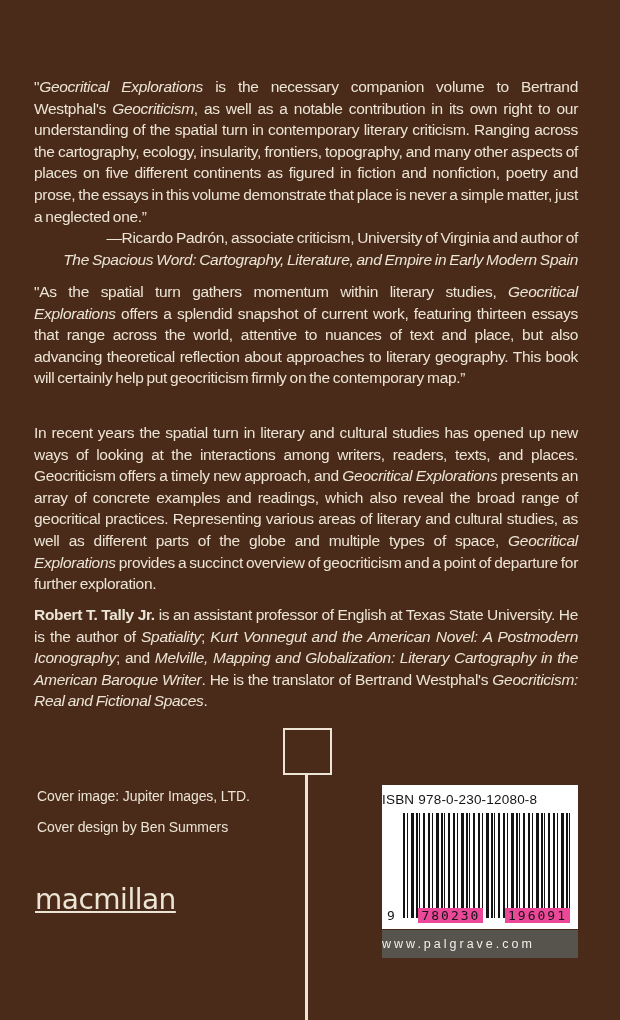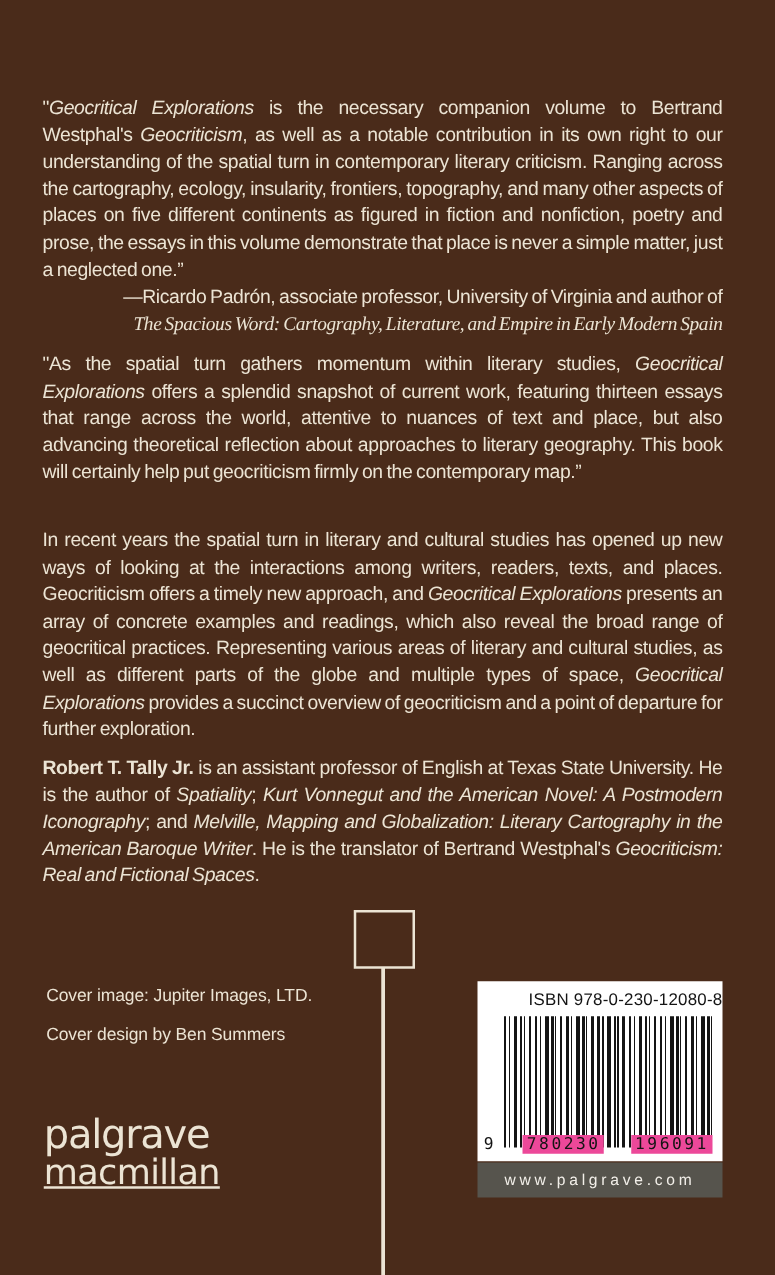--- a/index.html
+++ b/index.html
@@ -22,21 +22,21 @@
     position:absolute;
     left:34px;width:544px;
     font-size:15.5px;
     line-height:21.6px;
     letter-spacing:-0.3px;
     word-spacing:-1px;
   }
   .textblock p{margin:0;}
   .quote-par,.flow-par{text-align:justify;}
   .attr-line{text-align:right;}
-  .attr-line.italic{font-style:italic;font-family:Liberation Serif, serif;}
+  .attr-line.italic{font-style:italic;}
   .blurb1{top:76px;}
   .blurb2{top:281px;}
   .description{top:422px;}
   .bio{top:604px;}
   
   .reg-square{
     position:absolute;
     left:283px;top:728px;
     width:49px;height:47px;
     border:2.5px solid var(--ink);
@@ -77,21 +77,21 @@
   
   .barcode-block{
     position:absolute;
     left:382px;top:785px;
     width:196px;height:144px;
     background:#ffffff;
     color:var(--barcode-ink);
   }
   .isbn-label{
     position:absolute;top:7px;left:0;right:0;
-    text-align:right;
+    text-align:left;
     font-size:13.5px;
     letter-spacing:0.2px;
     color:var(--barcode-ink);
   }
   .barcode-bars{
     position:absolute;
     left:21px;right:8px;top:28px;bottom:11px;
     background:repeating-linear-gradient(90deg,
       var(--barcode-ink) 0 2px,  #fff 2px 4px,
       var(--barcode-ink) 4px 5px, #fff 5px 8px,
@@ -117,32 +117,32 @@
   .barcode-digits .sp{flex:1 1 auto;}
   
   .website-bar{
     position:absolute;
     left:382px;top:930px;
     width:196px;height:28px;
     background:var(--bar-gray);
     color:#f2efe9;
     font-size:12.5px;
     letter-spacing:3px;
-    text-align:center;
+    text-align:left;
     line-height:28px;
   }
 </style>
 </head>
 <body>
 
 <div class="cover">
 
   <section class="textblock blurb1">
     <p class="quote-par"><span>"</span><span style="font-style: italic;">Geocritical Explorations</span><span> is the necessary companion volume to Bertrand Westphal's </span><span style="font-style: italic;">Geocriticism</span><span>, as well as a notable contribution in its own right to our understanding of the spatial turn in contemporary literary criticism. Ranging across the cartography, ecology, insularity, frontiers, topography, and many other aspects of places on five different continents as figured in fiction and nonfiction, poetry and prose, the essays in this volume demonstrate that place is never a simple matter, just a neglected one.”</span></p>
-    <p class="attr-line">—Ricardo Padrón, associate professor, University of Virginia and author of</p>
+    <p class="attr-line">—Ricardo Padrón, associate criticism, University of Virginia and author of</p>
     <p class="attr-line italic">The Spacious Word: Cartography, Literature, and Empire in Early Modern Spain</p>
   </section>
 
   <section class="textblock blurb2">
     <p class="quote-par"><span>"As the spatial turn gathers momentum within literary studies, </span><span style="font-style: italic;">Geocritical Explorations</span><span> offers a splendid snapshot of current work, featuring thirteen essays that range across the world, attentive to nuances of text and place, but also advancing theoretical reflection about approaches to literary geography. This book will certainly help put geocriticism firmly on the contemporary map.”</span></p>
   </section>
 
   <section class="textblock description">
     <p class="flow-par"><span>In recent years the spatial turn in literary and cultural studies has opened up new ways of looking at the interactions among writers, readers, texts, and places. Geocriticism offers a timely new approach, and </span><span style="font-style: italic;">Geocritical Explorations</span><span> presents an array of concrete examples and readings, which also reveal the broad range of geocritical practices. Representing various areas of literary and cultural studies, as well as different parts of the globe and multiple types of space, </span><span style="font-style: italic;">Geocritical Explorations</span><span> provides a succinct overview of geocriticism and a point of departure for further exploration.</span></p>
   </section>
@@ -153,21 +153,20 @@
 
   <div class="reg-square"></div>
   <div class="fold-line"></div>
 
   <div class="credits">
     <p>Cover image: Jupiter Images, LTD.</p>
     <p>Cover design by Ben Summers</p>
   </div>
 
   <div class="publisher-logo">
-    <div class="logo-line1">palgrave</div>
     <div class="logo-line2">macmillan</div>
   </div>
 
   <div class="barcode-block">
     <div class="isbn-label">ISBN 978-0-230-12080-8</div>
     <div class="barcode-bars"></div>
     <div class="barcode-digits">
       <span class="d9">9</span>
       <span class="sp"></span>
       <span class="grp">780230</span>

